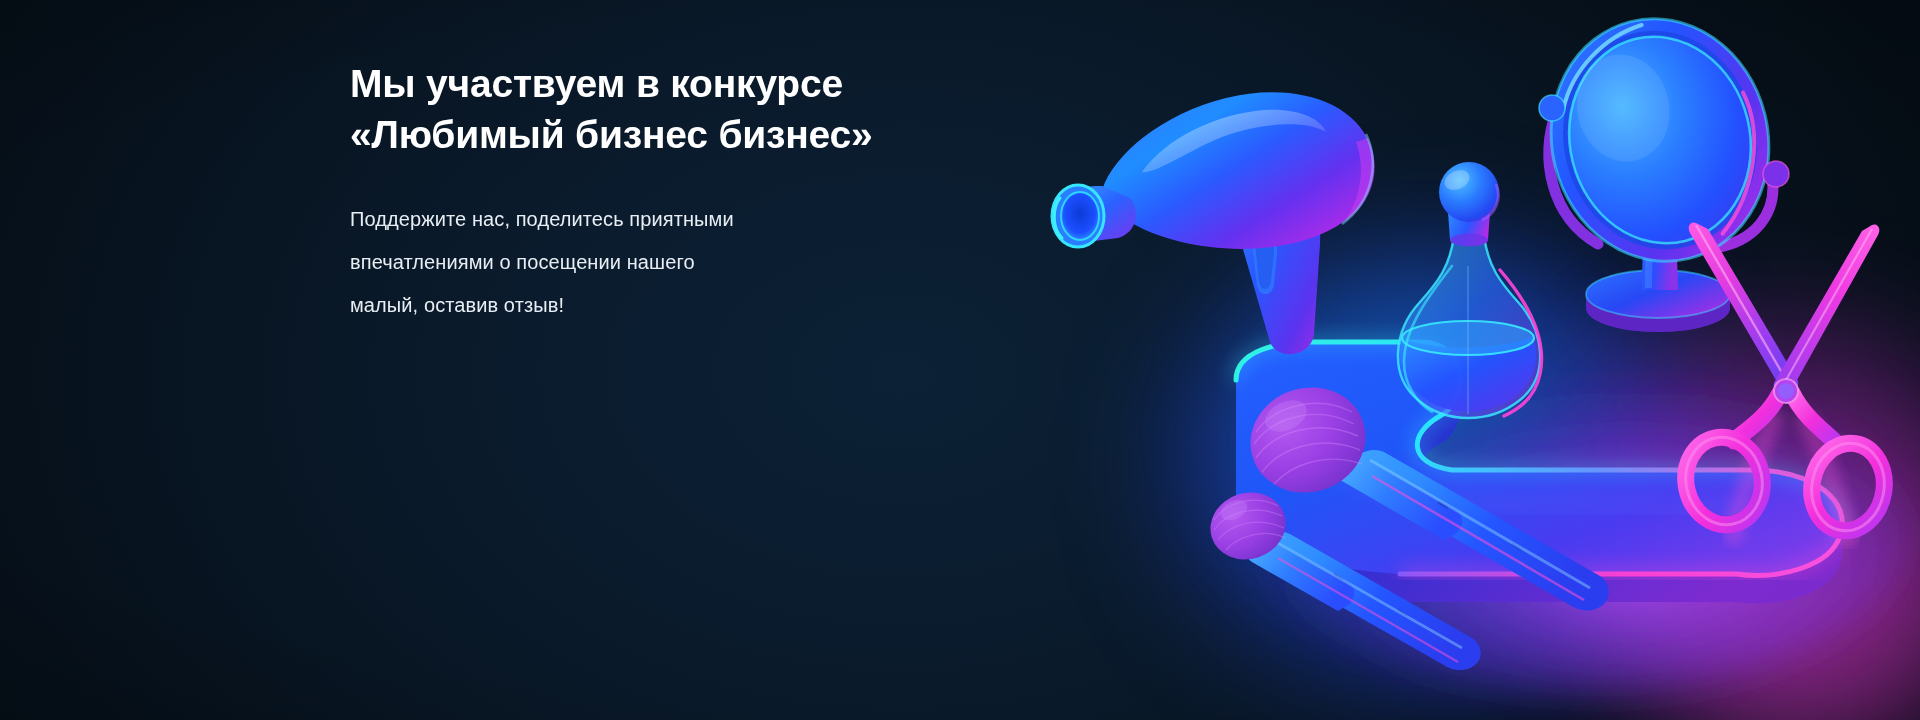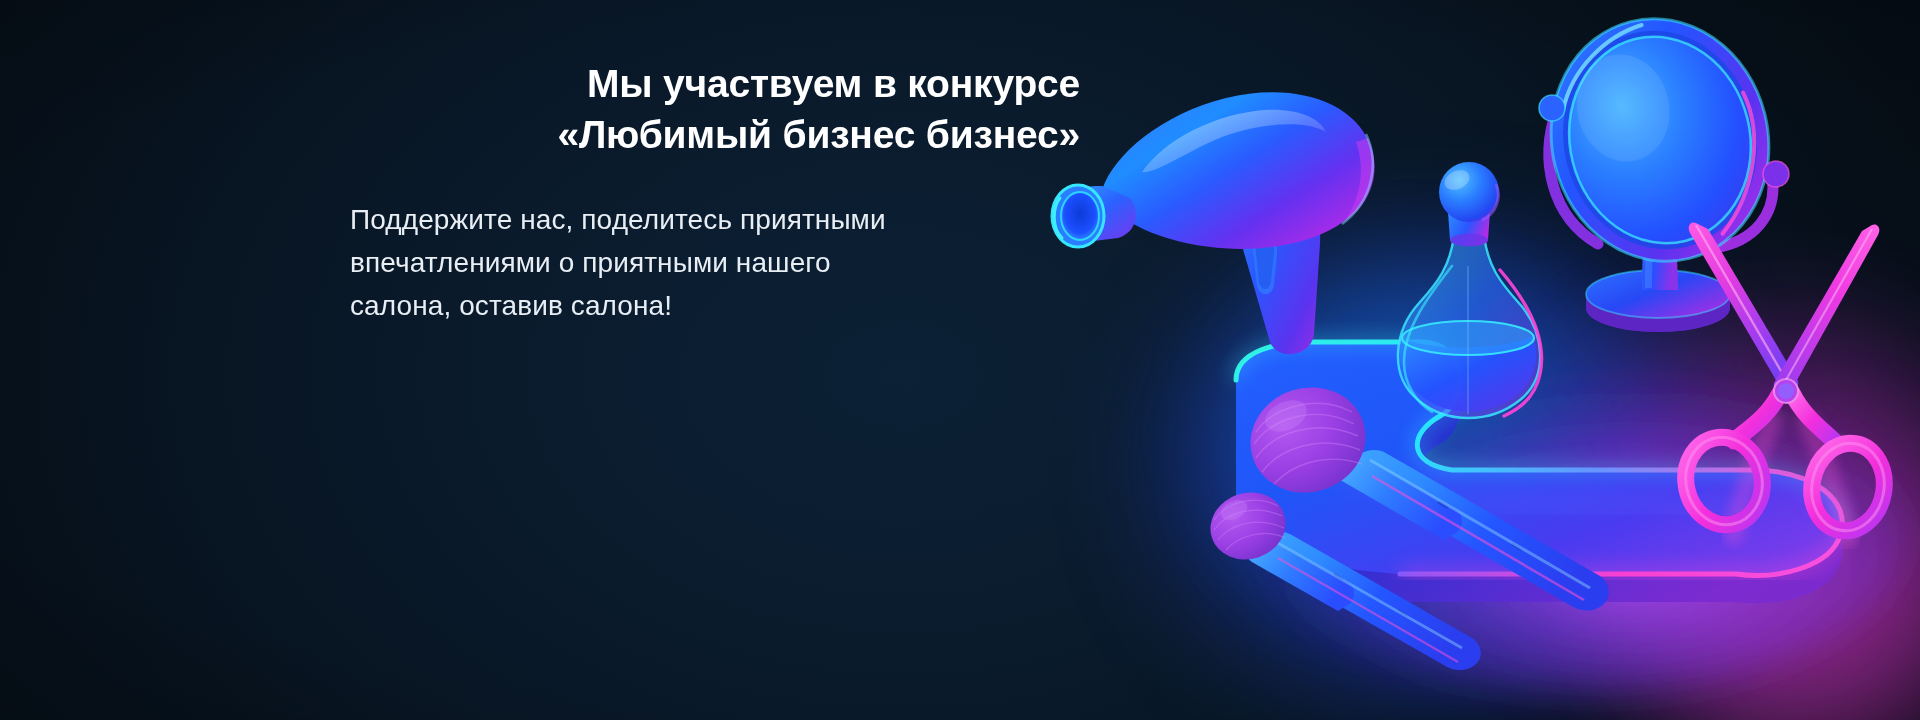--- a/index.html
+++ b/index.html
@@ -24,26 +24,25 @@
 
   
   .copy{
     position:absolute;left:350px;top:58px;width:730px;z-index:40;
   }
   .headline{
     margin:0;
     font-size:39px;line-height:51px;
     font-weight:700;letter-spacing:-0.2px;
     color:#ffffff;
-    text-align:right;
   }
   .headline .ln{display:block;white-space:nowrap;}
   .subcopy{
     margin:38px 0 0 0;
-    font-size:28px;line-height:43px;font-weight:300;
+    font-size:20px;line-height:43px;font-weight:300;
     color:#e8eef4;letter-spacing:.1px;
   }
   .subcopy .ln{display:block;white-space:nowrap;}
 
   
   .art{
     position:absolute;left:1140px;top:0;width:780px;height:720px;z-index:20;
   }
   .art-inner{position:absolute;inset:0;}
 
@@ -80,22 +79,22 @@
 
 <div class="banner">
 
   <div class="copy">
     <h1 class="headline">
       <span class="ln">Мы участвуем в конкурсе</span>
       <span class="ln">«Любимый бизнес бизнес»</span>
     </h1>
     <p class="subcopy">
       <span class="ln">Поддержите нас, поделитесь приятными</span>
-      <span class="ln">впечатлениями о приятными нашего</span>
-      <span class="ln">салона, оставив салона!</span>
+      <span class="ln">впечатлениями о посещении нашего</span>
+      <span class="ln">малый, оставив отзыв!</span>
     </p>
   </div>
 
   <div class="art">
     <div class="art-inner">
 
       <div class="glow blue"></div>
       <div class="glow cyan"></div>
       <div class="glow magenta"></div>
       <div class="glow magenta2"></div>

